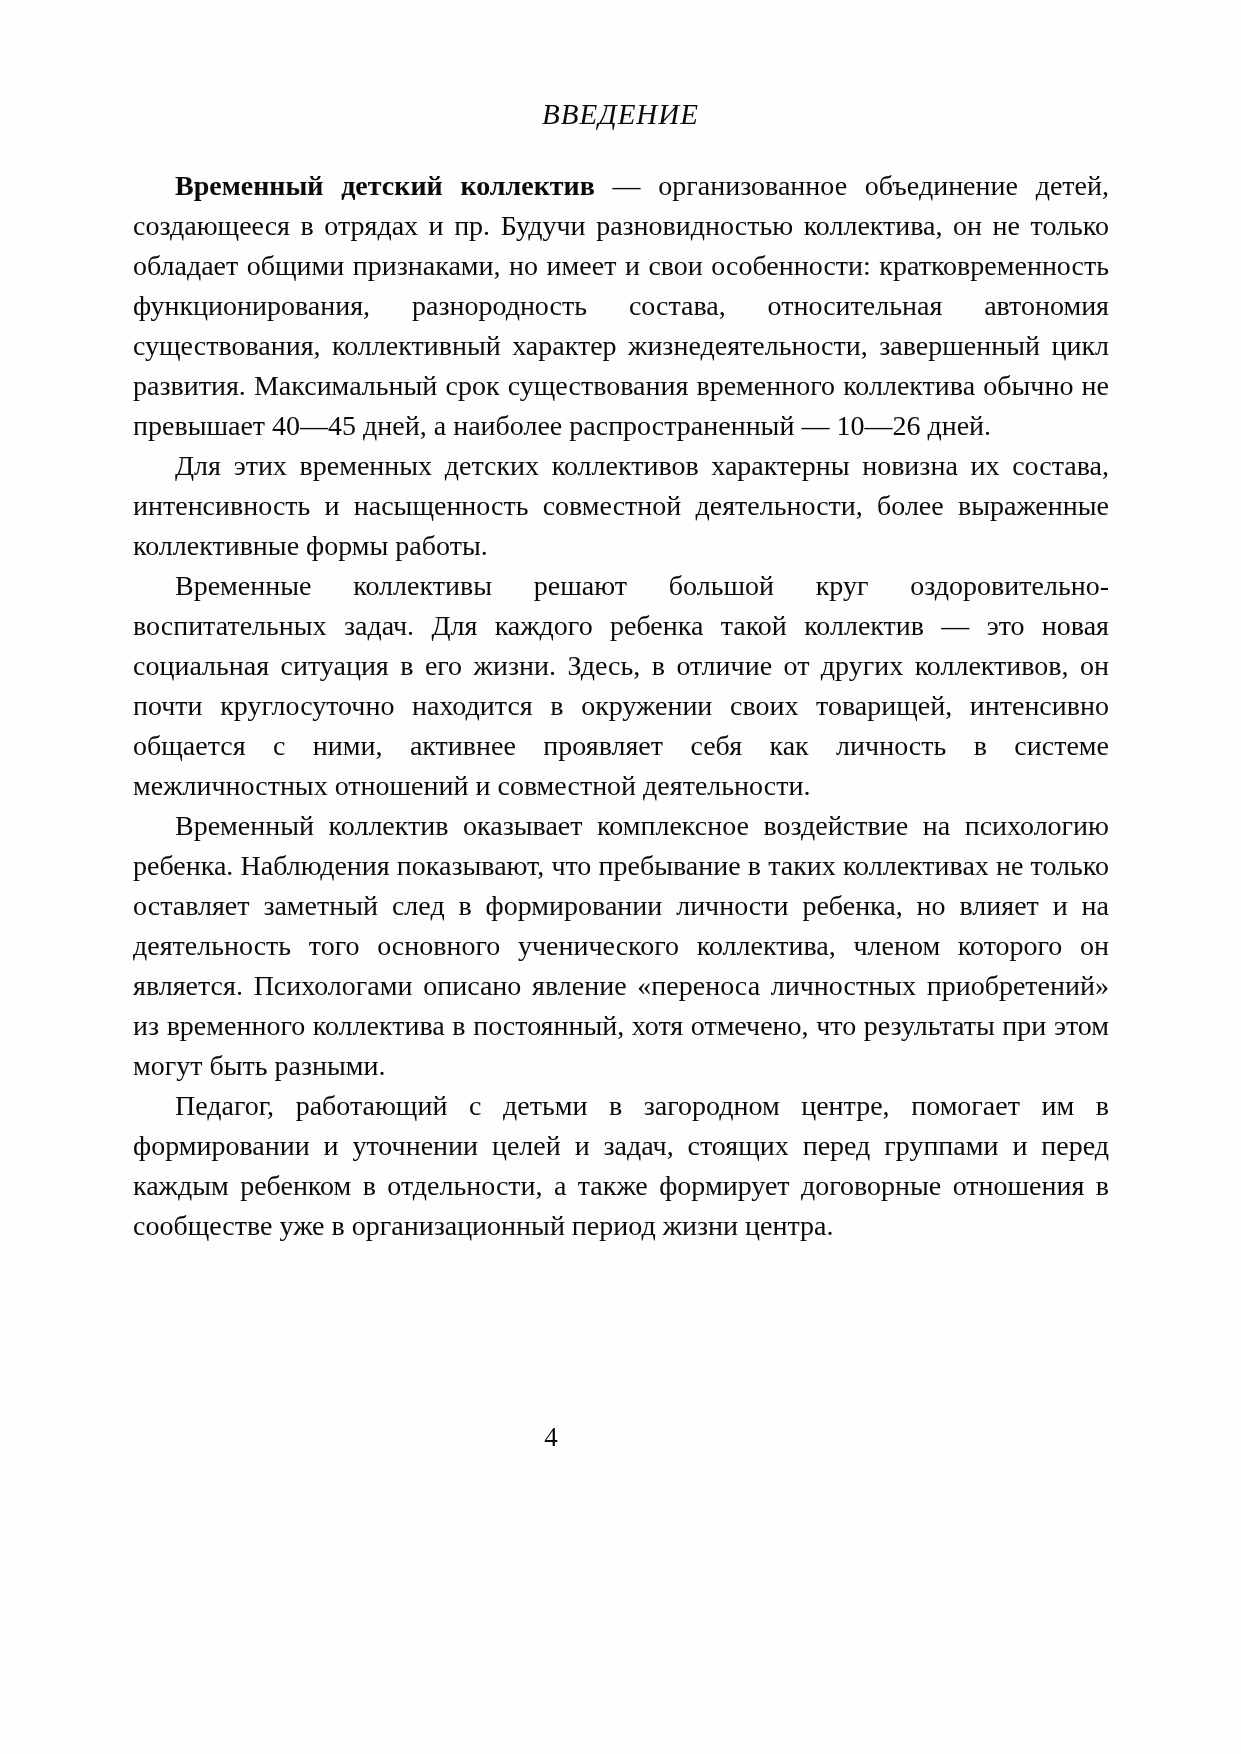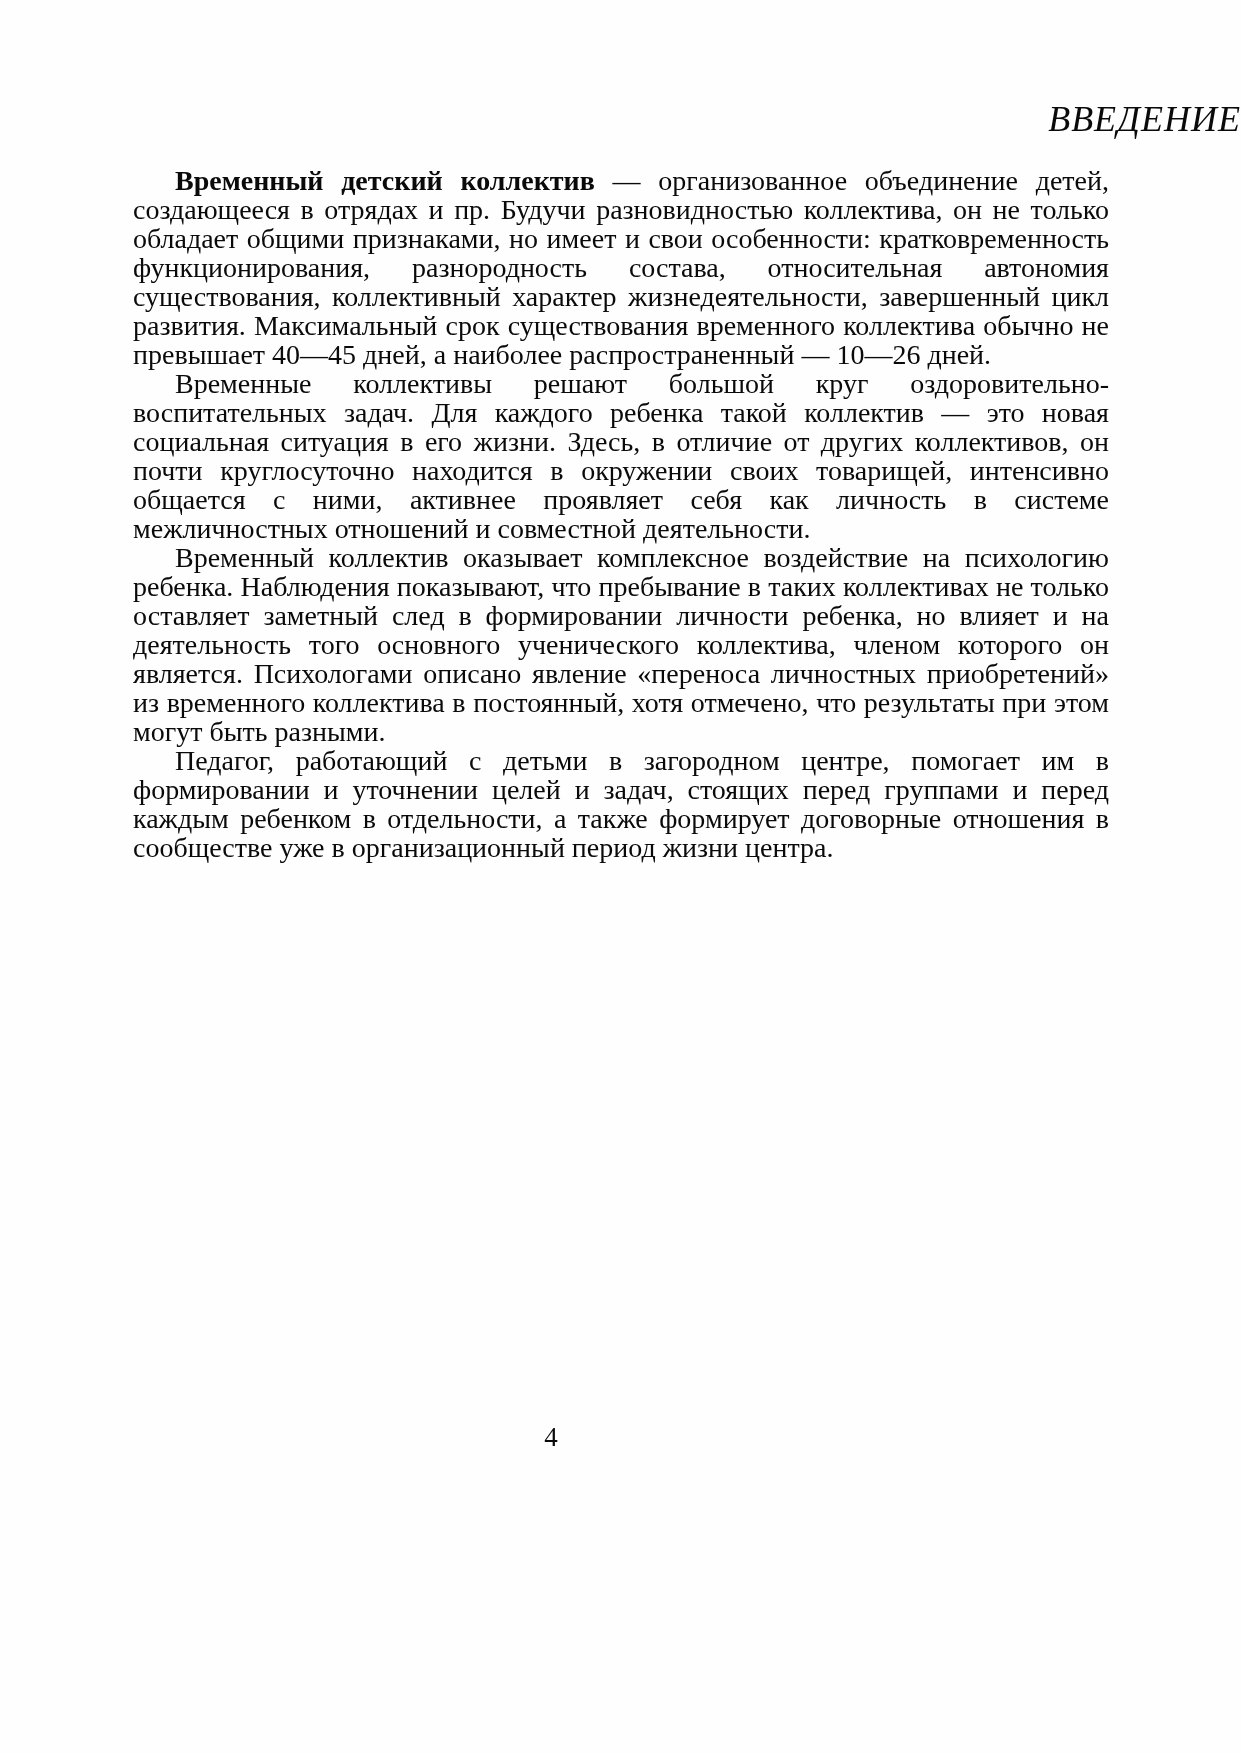--- a/index.html
+++ b/index.html
@@ -14,34 +14,34 @@
     background: #fefefe;
     font-family: "Liberation Serif", "DejaVu Serif", serif;
     color: #0a0a0a;
     overflow: hidden;
   }
   .doc-title {
     position: absolute;
     top: 98px;
     left: 0;
     width: 100%;
-    text-align: right;
+    text-align: center;
     font-style: italic;
     font-weight: normal;
-    font-size: 36px;
+    font-size: 29px;
     letter-spacing: 1px;
     margin: 0;
   }
   .content {
     position: absolute;
     left: 133px;
     top: 166px;
     width: 976px;
     font-size: 28px;
-    line-height: 29px;
+    line-height: 40px;
     text-align: justify;
   }
   .content p {
     margin: 0;
     text-indent: 42px;
   }
   .b { font-weight: bold; }
   .i { }
   .page-number {
     position: absolute;
@@ -58,20 +58,23 @@
 <div class="page">
 
   <h1 class="doc-title">ВВЕДЕНИЕ</h1>
 
   <div class="content">
 
     <p>
       <span class="b">Временный детский коллектив</span><span> — организованное объединение детей, создающееся в отрядах и пр. Будучи разновидностью коллектива, он не только обладает общими признаками, но имеет и свои особенности: кратковременность функционирования, разнородность состава, относительная автономия существования, коллективный характер жизнедеятельности, завершенный цикл развития. Максимальный срок существования временного коллектива обычно не превышает 40—45 дней, а наиболее распространенный — 10—26 дней.</span>
     </p>
 
+    <p>
+      <span>Для этих временных детских коллективов характерны новизна их состава, интенсивность и насыщенность совместной деятельности, более выраженные коллективные формы работы.</span>
+    </p>
 
     <p>
       <span>Временные коллективы </span><span class="i">решают большой круг оздоровительно-воспитательных задач.</span><span> Для каждого ребенка такой коллектив — это новая социальная ситуация в его жизни. Здесь, в отличие от других коллективов, он почти круглосуточно находится в окружении своих товарищей, интенсивно общается с ними, активнее проявляет себя как личность в системе межличностных отношений и совместной деятельности.</span>
     </p>
 
     <p>
       <span>Временный коллектив </span><span class="i">оказывает комплексное воздействие на психологию ребенка.</span><span> Наблюдения показывают, что пребывание в таких коллективах не только оставляет заметный след в формировании личности ребенка, но влияет и на деятельность того основного ученического коллектива, членом которого он является. Психологами описано явление «переноса личностных приобретений» из временного коллектива в постоянный, хотя отмечено, что результаты при этом могут быть разными.</span>
     </p>
 
     <p>

